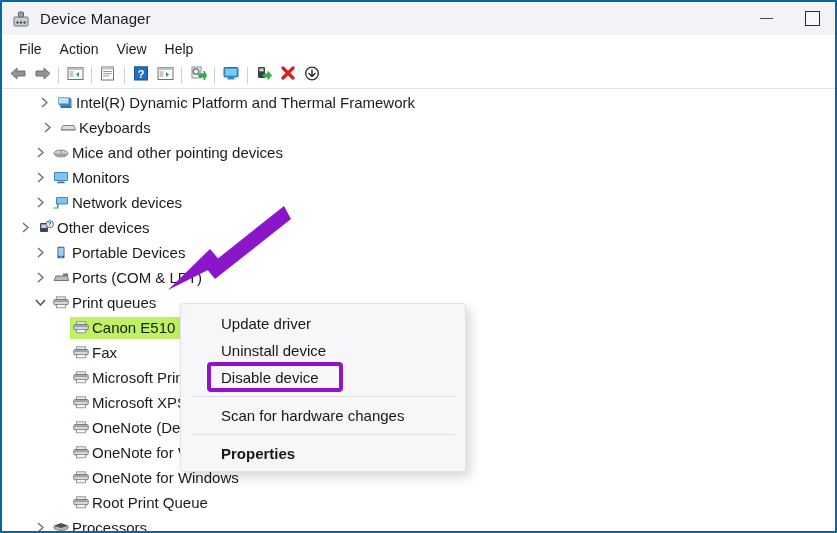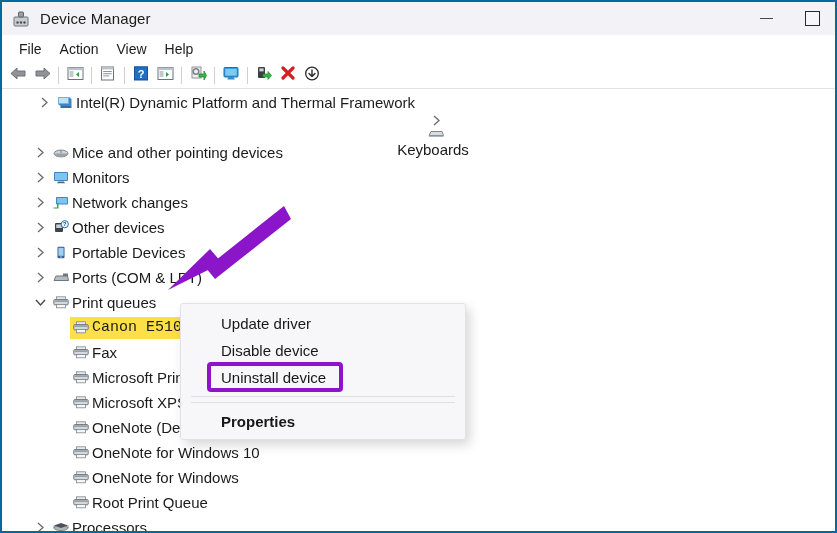--- a/index.html
+++ b/index.html
@@ -145,22 +145,21 @@
     display: flex;
     align-items: center;
     justify-content: center;
   }
   .rlabel {
     font-size: 15px;
     color: #1b1b1b;
     padding-right: 6px;
   }
   .row.selected .selwrap {
-    background: #fde047;
-    font-family: Liberation Mono, monospace;
+    background: #bef264;
   }
   .selwrap {
     display: flex;
     align-items: center;
     height: 22px;
     padding-right: 5px;
   }
 
   
   #ctxmenu {
@@ -371,21 +370,21 @@
         <svg width="18" height="15" viewBox="0 0 18 15">
           <path d="M2 2 L13 2 L15.5 4 L15.5 11 L4.5 11 L2 9 Z" fill="#3f86c4"></path>
           <rect x="2" y="2" width="11" height="7" fill="#6fb3e4"></rect>
           <rect x="3" y="3" width="9" height="5" fill="#bfe0f5"></rect>
           <path d="M4.5 11 L15.5 11 L15.5 13 L4.5 13 Z" fill="#2f6fa5"></path>
         </svg>
       </div>
       <div class="rlabel">Intel(R) Dynamic Platform and Thermal Framework</div>
     </div>
 
-    <div class="row" style="padding-left:35px;flex-direction:column;">
+    <div class="row" style="padding-left:35px;">
       <div class="chev">
         <svg width="9" height="11" viewBox="0 0 9 11">
             <path d="M2 1 L7 5.5 L2 10" fill="none" stroke="#6b6b6b" stroke-width="1.3"></path>
           </svg>
       </div>
       <div class="ticon">
         <svg width="18" height="15" viewBox="0 0 18 15">
           <path d="M2 9.5 L4 5.5 L15 5.5 L16.5 9.5 Z" fill="#d7dde2" stroke="#7f868c" stroke-width="1" stroke-linejoin="round"></path>
           <path d="M2 9.5 L16.5 9.5 L16.5 10.8 L2 10.8 Z" fill="#9aa2a8"></path>
         </svg>
@@ -431,24 +430,24 @@
             <path d="M2 1 L7 5.5 L2 10" fill="none" stroke="#6b6b6b" stroke-width="1.3"></path>
           </svg>
       </div>
       <div class="ticon">
         <svg width="18" height="15" viewBox="0 0 18 15">
           <rect x="4" y="2" width="12" height="7.5" rx="1" fill="#3f86c4"></rect>
           <rect x="5" y="3" width="10" height="5.5" fill="#7fc4ee"></rect>
           <path d="M1.5 12.5 L5 12.5 L5 8 L6.5 8 L6.5 13.6 L1.5 13.6 Z" fill="#3aa14c"></path>
         </svg>
       </div>
-      <div class="rlabel">Network changes</div>
-    </div>
-
-    <div class="row" style="padding-left:28px;">
+      <div class="rlabel">Network devices</div>
+    </div>
+
+    <div class="row" style="padding-left:13px;">
       <div class="chev">
         <svg width="9" height="11" viewBox="0 0 9 11">
             <path d="M2 1 L7 5.5 L2 10" fill="none" stroke="#6b6b6b" stroke-width="1.3"></path>
           </svg>
       </div>
       <div class="ticon">
         <svg width="18" height="15" viewBox="0 0 18 15">
           <rect x="3" y="3" width="8" height="9" rx="1" fill="#3e444a"></rect>
           <rect x="4.2" y="4.4" width="5.6" height="3.6" fill="#c9ced3"></rect>
           <circle cx="12.8" cy="4.2" r="3.6" fill="#e9f3fb" stroke="#3b6fa5" stroke-width="1"></circle>
@@ -626,22 +625,23 @@
     <svg width="140" height="100" viewBox="0 0 140 100">
       <g fill="#8b15c8">
         <path d="M132 6 L54 68 L63 79 L139 19 Z"></path>
         <path d="M16 90 L70 63 L58 49 Z"></path>
       </g>
     </svg>
   </div>
 
   <div id="ctxmenu">
     <div class="cm-item">Update driver</div>
+    <div class="cm-item highlight">Uninstall device</div>
     <div class="cm-item">Disable device</div>
-    <div class="cm-item highlight">Uninstall device</div>
     <div class="cm-sep"></div>
+    <div class="cm-item">Scan for hardware changes</div>
     <div class="cm-sep"></div>
     <div class="cm-item bold">Properties</div>
   </div>
 
   <div id="uninstall-box"></div>
 
 </div>
 
 </body></html>

